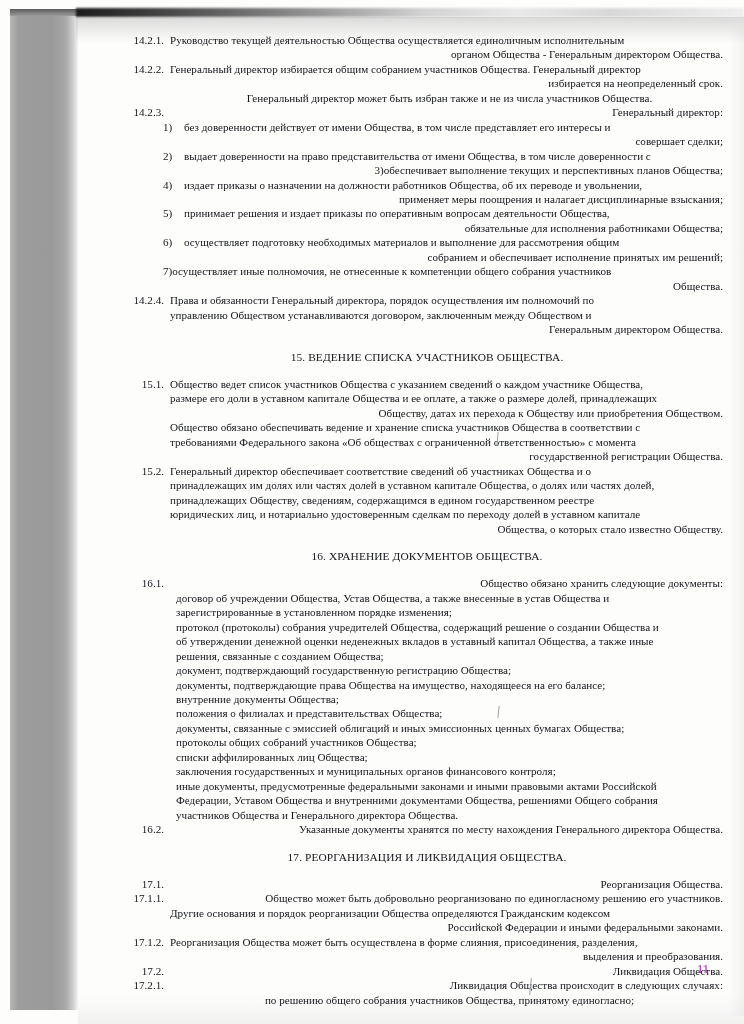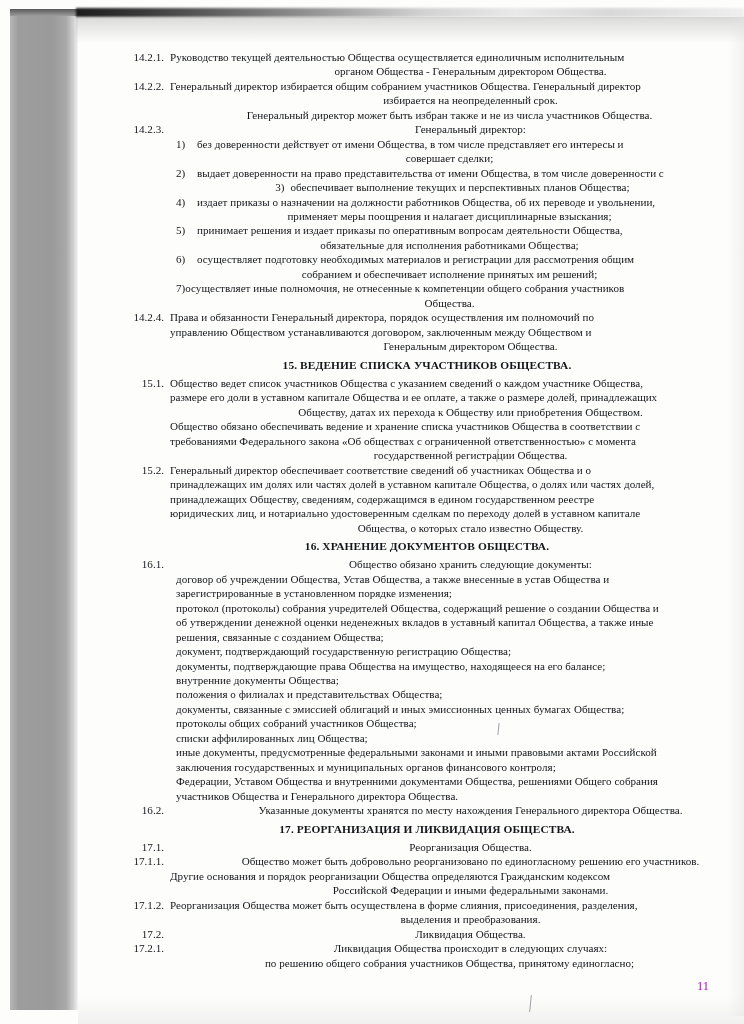--- a/index.html
+++ b/index.html
@@ -85,21 +85,21 @@
     right: 0;
     top: 16px;
     width: 16px;
     height: 1000px;
     background: linear-gradient(to right, rgba(255,255,255,0), rgba(226,226,226,0.45));
   }
 
   
   #sheet {
     position: absolute;
-    left: 0; top: 17px;
+    left: 0; top: 0;
     width: 744px;
     height: 880px;
   }
   .doc-body {
     position: absolute;
     left: 131px;
     top: 33px;
     width: 592px;
     font-size: 11.1px;
     line-height: 14.45px;
@@ -125,55 +125,55 @@
     text-align: justify;
     text-justify: inter-word;
     hyphens: none;
   }
   .clause > .body > p {
     margin: 0;
     text-align: justify;
   }
   .clause > .body > p.lastline,
   .clause > .body > p.flush {
-    text-align: center;
+    text-align: right;
     margin-left: 48px;
   }
 
   
   .cont {
     margin: 0 0 0 45px;
     text-align: justify;
   }
   .cont.flush { text-align: center; }
 
   
   .subitem {
-    margin: 0 0 0 45px;
+    margin: 0 0 0 32px;
     text-align: justify;
   }
   .subitem .mark {
     display: inline-block;
     width: 21px;
     text-indent: 0;
   }
-  .subitem.flush { text-align: center; }
+  .subitem.flush { text-align: right; }
 
   
   .doclist {
     margin: 0 0 0 45px;
     text-align: justify;
   }
   .doclist.flush { text-align: left; }
 
   h2.section-heading {
     font-size: 11.4px;
-    font-weight: bold;
+    font-weight: normal;
     text-align: center;
-    margin: 4px;
+    margin: 13px;
     padding: 0;
     line-height: 14.45px;
     letter-spacing: 0.1px;
   }
   .gap-before { margin-top: 13px; }
   .gap-after  { margin-bottom: 9px; }
 
   #page-number {
     position: absolute;
     left: 697px;
@@ -236,21 +236,21 @@
     <p class="subitem"><span class="mark">2)</span><span>выдает доверенности на право представительства от имени Общества, в том числе доверенности с</span></p>
 
     <p class="subitem flush"><span class="mark">3)</span><span>обеспечивает выполнение текущих и перспективных планов Общества;</span></p>
 
     <p class="subitem"><span class="mark">4)</span><span>издает приказы о назначении на должности работников Общества, об их переводе и увольнении,</span></p>
     <p class="subitem flush">применяет меры поощрения и налагает дисциплинарные взыскания;</p>
 
     <p class="subitem"><span class="mark">5)</span><span>принимает решения и издает приказы по оперативным вопросам деятельности Общества,</span></p>
     <p class="subitem flush">обязательные для исполнения работниками Общества;</p>
 
-    <p class="subitem"><span class="mark">6)</span><span>осуществляет подготовку необходимых материалов и регистрации для рассмотрения общим</span></p>
+    <p class="subitem"><span class="mark">6)</span><span>осуществляет подготовку необходимых материалов и выполнение для рассмотрения общим</span></p>
     <p class="subitem flush">собранием и обеспечивает исполнение принятых им решений;</p>
 
     <p class="subitem"><span>7)</span><span>осуществляет иные полномочия, не отнесенные к компетенции общего собрания участников</span></p>
     <p class="subitem flush">Общества.</p>
 
     <div class="clause">
       <span class="num">14.2.4.</span>
       <span class="body">
         <p>Права и обязанности Генеральный директора, порядок осуществления им полномочий по</p>
         <p>управлению Обществом устанавливаются договором, заключенным между Обществом и</p>
@@ -299,23 +299,23 @@
     <p class="doclist">об утверждении денежной оценки неденежных вкладов в уставный капитал Общества, а также иные</p>
     <p class="doclist flush">решения, связанные с созданием Общества;</p>
 
     <p class="doclist flush">документ, подтверждающий государственную регистрацию Общества;</p>
     <p class="doclist flush">документы, подтверждающие права Общества на имущество, находящееся на его балансе;</p>
     <p class="doclist flush">внутренние документы Общества;</p>
     <p class="doclist flush">положения о филиалах и представительствах Общества;</p>
     <p class="doclist flush">документы, связанные с эмиссией облигаций и иных эмиссионных ценных бумагах Общества;</p>
     <p class="doclist flush">протоколы общих собраний участников Общества;</p>
     <p class="doclist flush">списки аффилированных лиц Общества;</p>
+    <p class="doclist flush">заключения государственных и муниципальных органов финансового контроля;</p>
+
     <p class="doclist">иные документы, предусмотренные федеральными законами и иными правовыми актами Российской</p>
-
-    <p class="doclist flush">заключения государственных и муниципальных органов финансового контроля;</p>
     <p class="doclist">Федерации, Уставом Общества и внутренними документами Общества, решениями Общего собрания</p>
     <p class="doclist flush">участников Общества и Генерального директора Общества.</p>
 
     <div class="clause">
       <span class="num">16.2.</span>
       <span class="body">
         <p class="flush">Указанные документы хранятся по месту нахождения Генерального директора Общества.</p>
       </span>
     </div>
 

